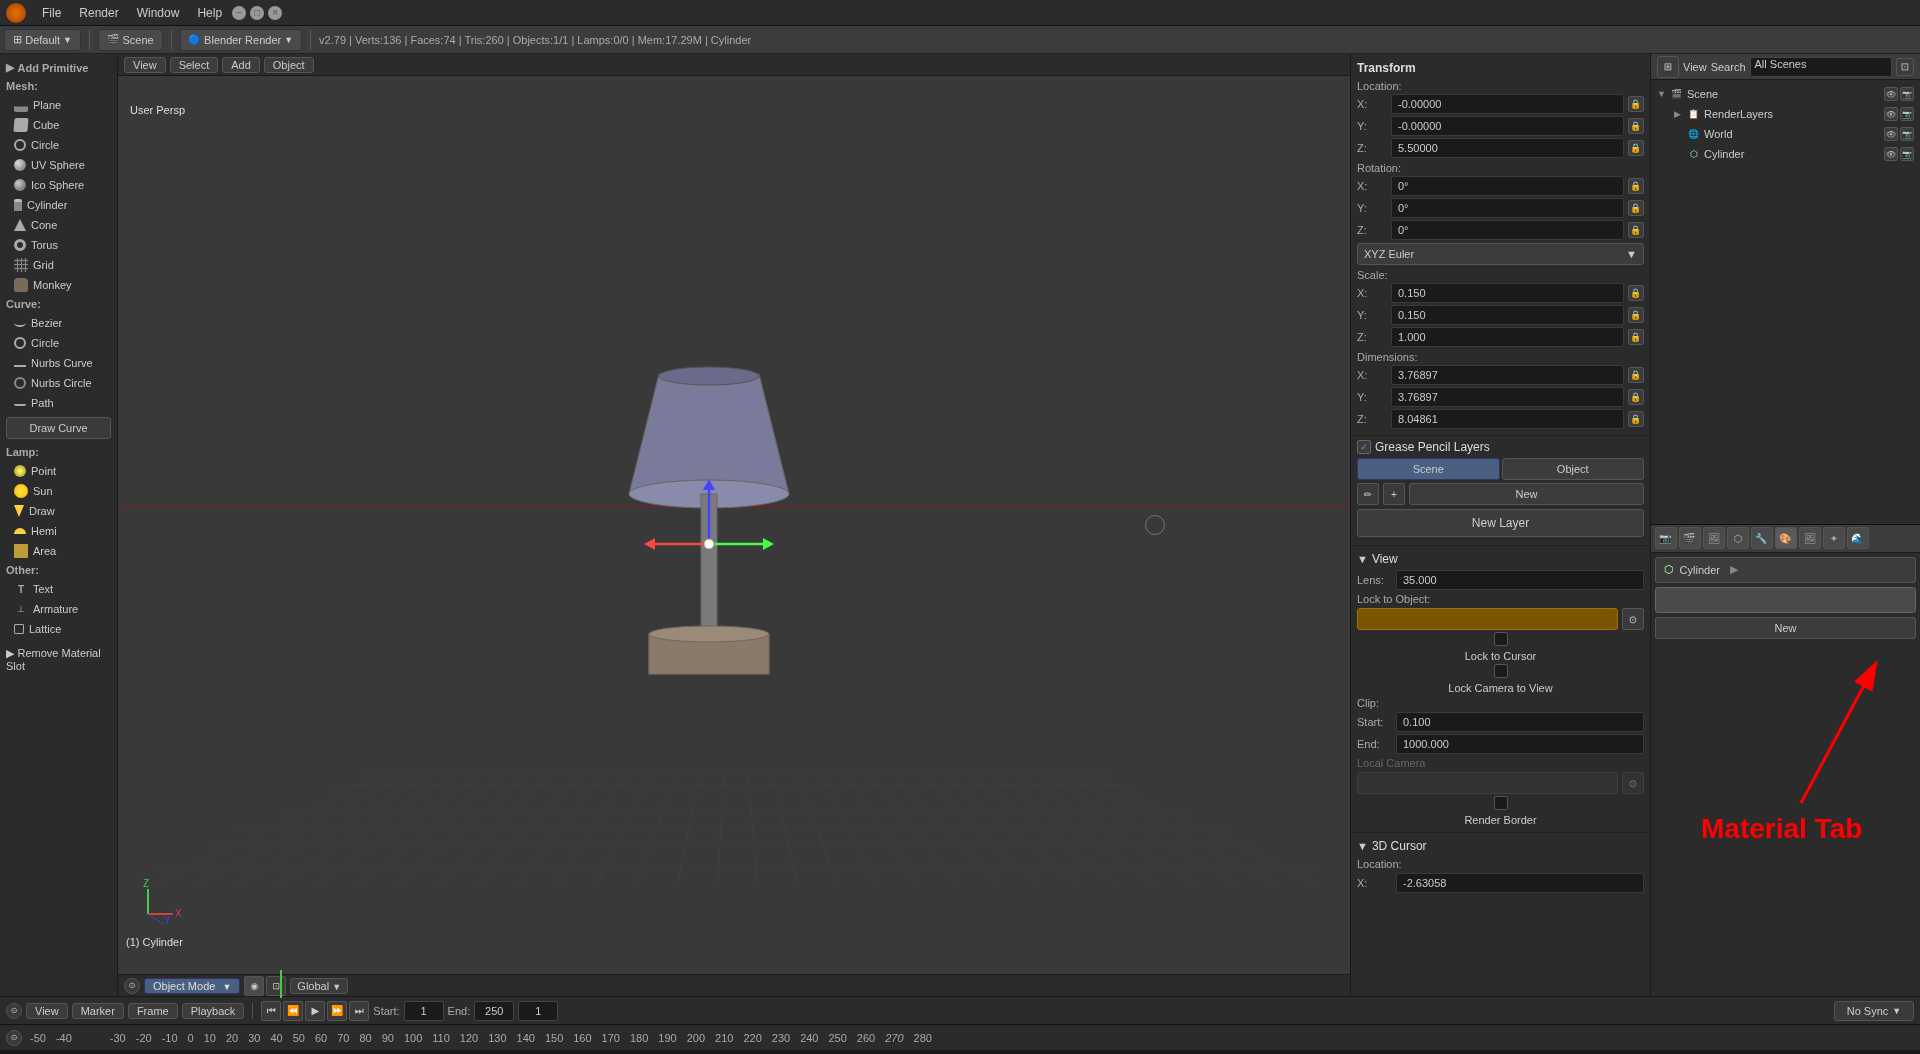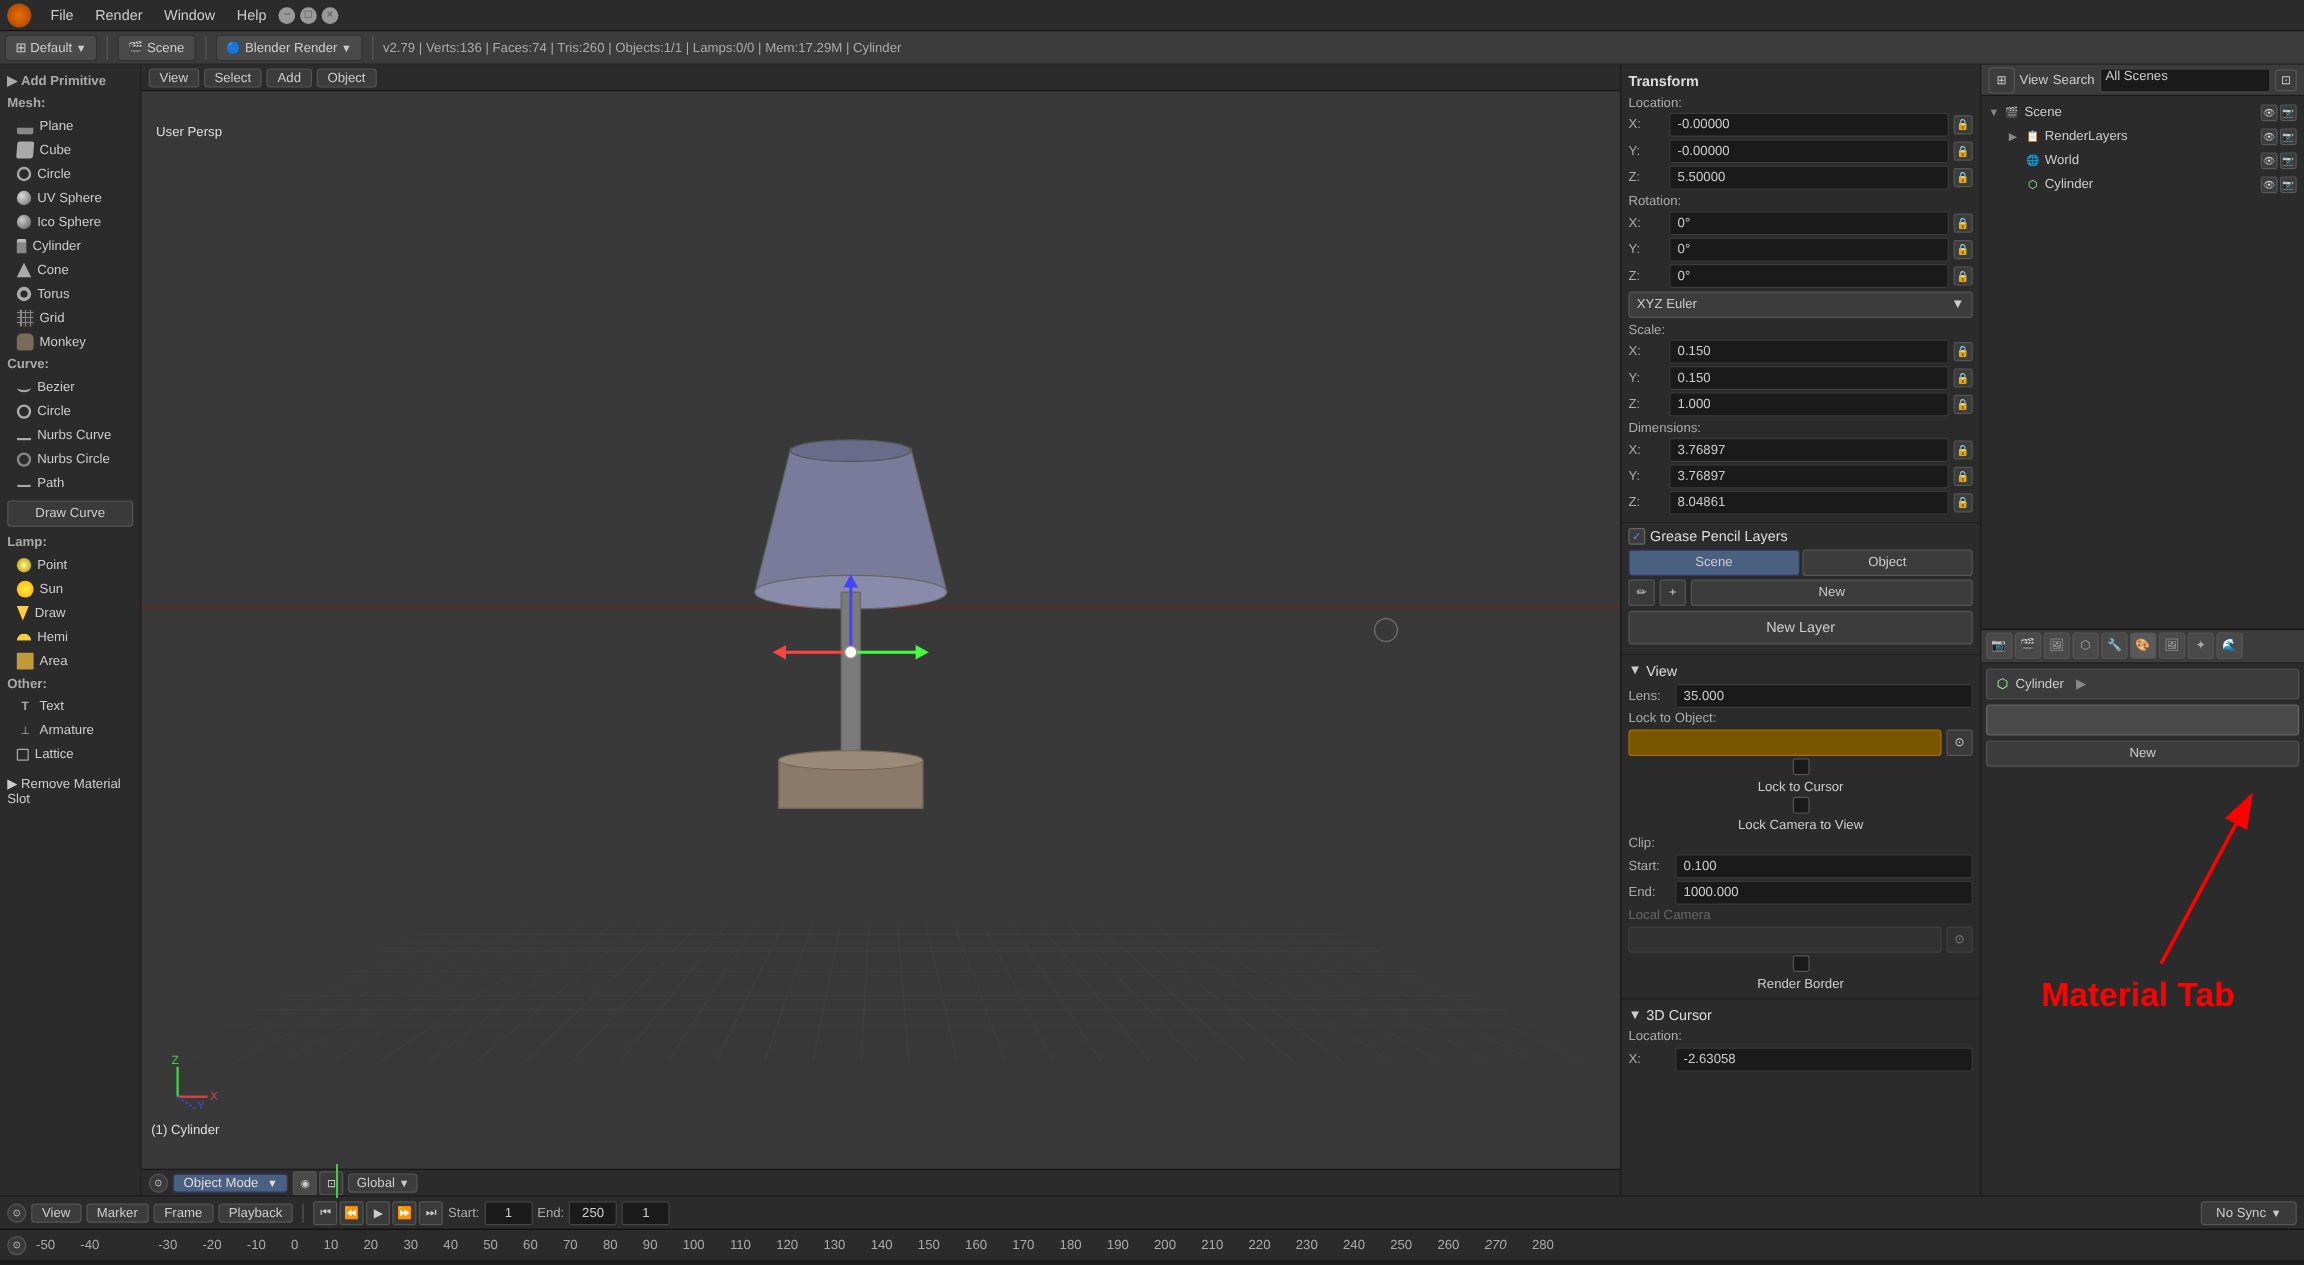--- a/index.html
+++ b/index.html
@@ -1104,21 +1104,21 @@
   <div style="width:80px;height:20px;background:#3a3a3a;border:1px solid #555;border-radius:3px;display:flex;align-items:center;justify-content:center;cursor:pointer;">
     <span style="font-size:11px;color:#ccc;">No Sync</span>
     <span style="font-size:9px;margin-left:4px;">▼</span>
   </div>
 </div>
 
 <div id="status-bar">
   <div style="width:16px;height:16px;background:#3a3a3a;border-radius:50%;border:1px solid #555;cursor:pointer;display:flex;align-items:center;justify-content:center;font-size:8px;">⊙</div>
   <div style="display:flex;flex:1;align-items:center;overflow:hidden;">
 
-    <div style="display:flex;align-items:flex-end;gap:11px;flex:1;height:100%;">
+    <div style="display:flex;align-items:flex-end;gap:0;flex:1;height:100%;">
       <span class="status-item" style="margin-right:10px;">-50</span>
       <span class="status-item" style="margin-right:10px;">-40</span>
       <span class="status-item" style="margin-right:10px;margin-left:28px;">-30</span>
       <span class="status-item" style="margin-right:10px;">-20</span>
       <span class="status-item" style="margin-right:10px;">-10</span>
       <span class="status-item" style="margin-right:10px;">0</span>
       <span class="status-item" style="margin-right:10px;">10</span>
       <span class="status-item" style="margin-right:10px;">20</span>
       <span class="status-item" style="margin-right:10px;">30</span>
       <span class="status-item" style="margin-right:10px;">40</span>

